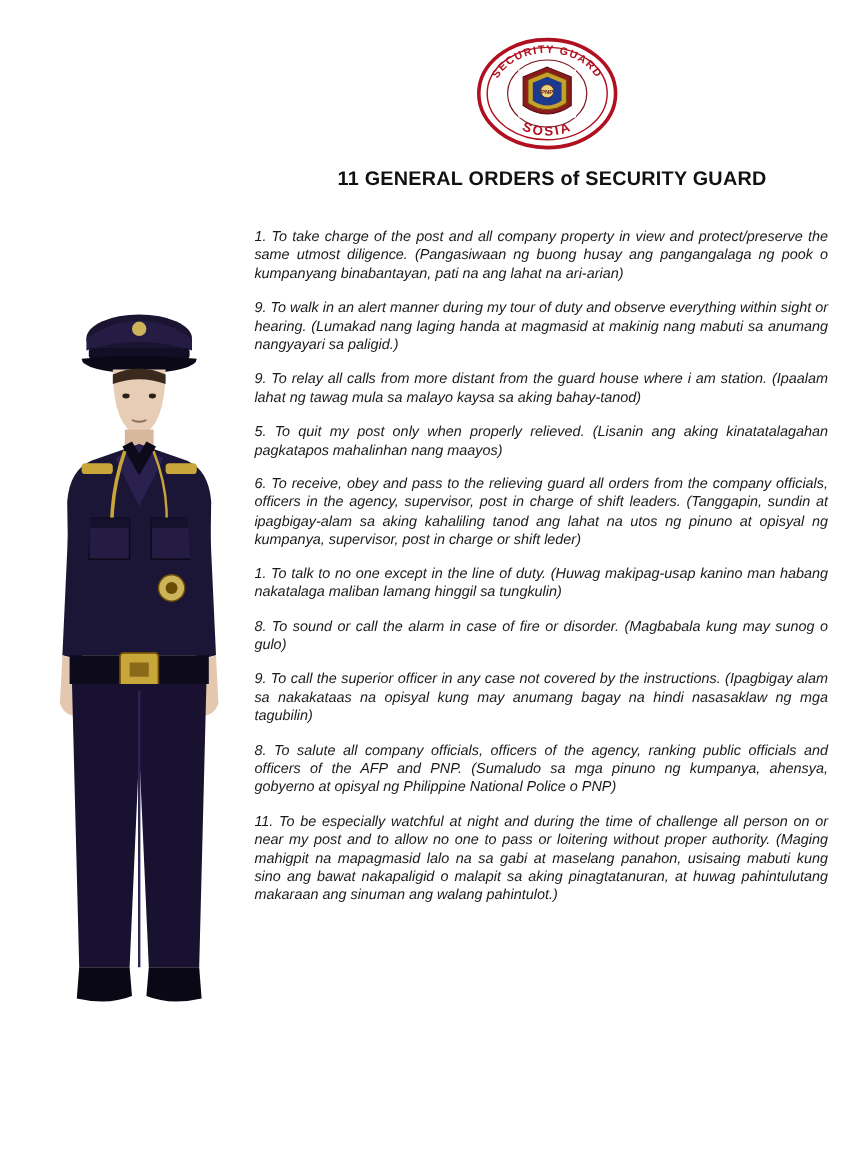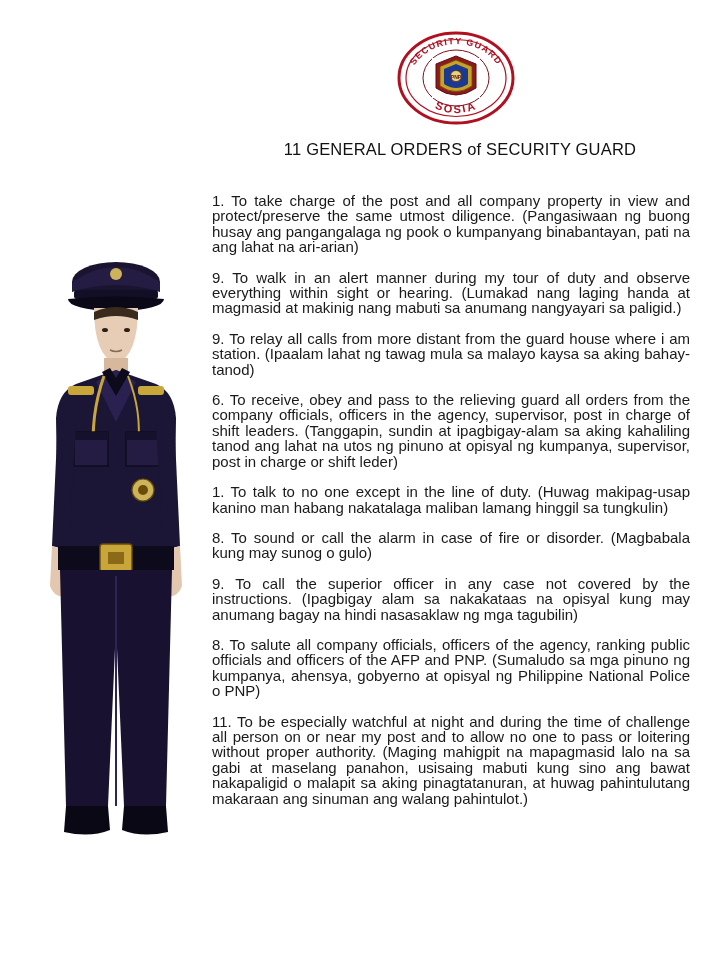--- a/index.html
+++ b/index.html
@@ -27,38 +27,39 @@
   .seal-svg { display: block; }
 
   
   #doc-title {
     position: absolute;
     left: 210px;
     top: 140px;
     width: 500px;
     text-align: center;
     font-size: 16.5px;
-    font-weight: normal;
+    font-weight: bold;
     letter-spacing: 0.2px;
     color: #111111;
   }
 
   
   #orders {
     position: absolute;
     left: 212px;
     top: 178px;
     width: 478px;
   }
   .order {
-    font-size: 15px;
+    font-size: 12px;
     line-height: 15.4px;
     text-align: justify;
     color: #1a1a1a;
     margin-bottom: 13px;
+    font-style: italic;
   }
   .order.wide-spread {
     text-align: justify;
   }
 
   
   #guard {
     position: absolute;
     left: 24px;
     top: 246px;
@@ -151,19 +152,20 @@
       <path d="M42 560 L84 560 L86 584 Q66 592 40 586 Z" fill="#0a0814"></path>
       <path d="M100 560 L142 560 L144 586 Q118 592 98 584 Z" fill="#0a0814"></path>
     </g>
   </svg>
 </div>
 
 <div id="orders">
   <p class="order wide-spread">1. To take charge of the post and all company property in view and protect/preserve the same utmost diligence. (Pangasiwaan ng buong husay ang pangangalaga ng pook o kumpanyang binabantayan, pati na ang lahat na ari-arian)</p>
   <p class="order">9. To walk in an alert manner during my tour of duty and observe everything within sight or hearing. (Lumakad nang laging handa at magmasid at makinig nang mabuti sa anumang nangyayari sa paligid.)</p>
   <p class="order">9. To relay all calls from more distant from the guard house where i am station. (Ipaalam lahat ng tawag mula sa malayo kaysa sa aking bahay-tanod)</p>
+  <p class="order">5. To quit my post only when properly relieved. (Lisanin ang aking kinatatalagahan pagkatapos mahalinhan nang maayos)</p>
   <p class="order">6. To receive, obey and pass to the relieving guard all orders from the company officials, officers in the agency, supervisor, post in charge of shift leaders. (Tanggapin, sundin at ipagbigay-alam sa aking kahaliling tanod ang lahat na utos ng pinuno at opisyal ng kumpanya, supervisor, post in charge or shift leder)</p>
   <p class="order">1. To talk to no one except in the line of duty. (Huwag makipag-usap kanino man habang nakatalaga maliban lamang hinggil sa tungkulin)</p>
   <p class="order">8. To sound or call the alarm in case of fire or disorder. (Magbabala kung may sunog o gulo)</p>
   <p class="order">9. To call the superior officer in any case not covered by the instructions. (Ipagbigay alam sa nakakataas na opisyal kung may anumang bagay na hindi nasasaklaw ng mga tagubilin)</p>
   <p class="order">8. To salute all company officials, officers of the agency, ranking public officials and officers of the AFP and PNP. (Sumaludo sa mga pinuno ng kumpanya, ahensya, gobyerno at opisyal ng Philippine National Police o PNP)</p>
   <p class="order">11. To be especially watchful at night and during the time of challenge all person on or near my post and to allow no one to pass or loitering without proper authority. (Maging mahigpit na mapagmasid lalo na sa gabi at maselang panahon, usisaing mabuti kung sino ang bawat nakapaligid o malapit sa aking pinagtatanuran, at huwag pahintulutang makaraan ang sinuman ang walang pahintulot.)</p>
 </div>
 
 </body></html>

